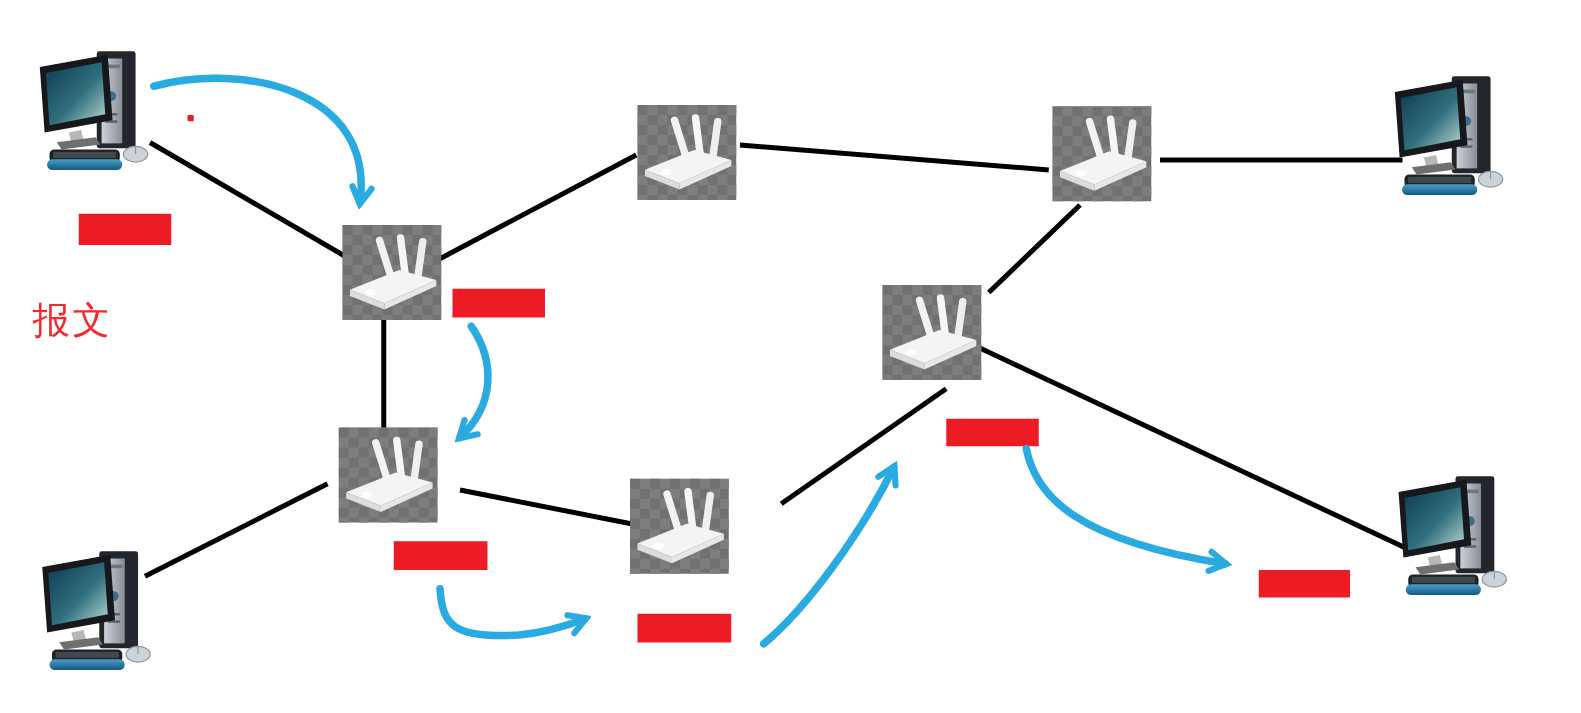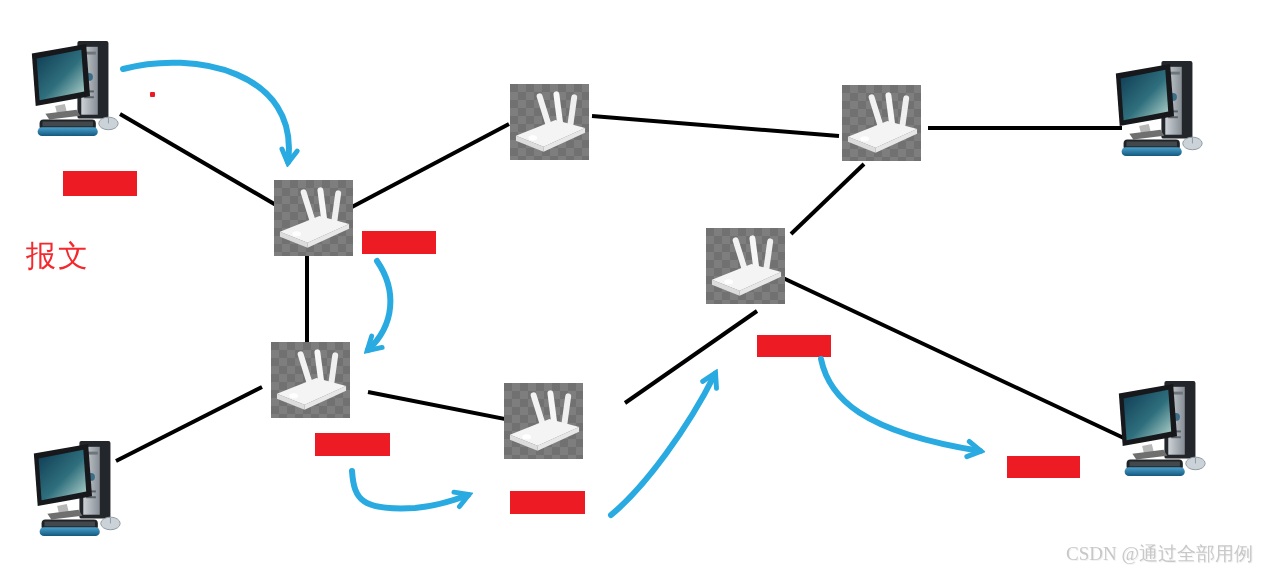--- a/index.html
+++ b/index.html
@@ -1,17 +1,17 @@
 <!DOCTYPE html>
 <html><head>
 <meta charset="utf-8">
 <style>
   html,body{margin:0;padding:0;background:#fff;}
   #stage{position:relative;width:1265px;height:570px;background:#ffffff;overflow:hidden;
-         font-family:Liberation Serif, serif;}
+         font-family:Liberation Sans, sans-serif;}
   svg.layer{position:absolute;left:0;top:0;width:1265px;height:570px;pointer-events:none;}
   #lines-layer{z-index:1;}
   #arrows-layer{z-index:4;}
   .node{position:absolute;z-index:2;}
   .router{width:79px;height:76px;
     background-color:#717171;
     background-image:
       linear-gradient(45deg,#7e7e7e 25%,transparent 25%,transparent 75%,#7e7e7e 75%),
       linear-gradient(45deg,#7e7e7e 25%,transparent 25%,transparent 75%,#7e7e7e 75%);
     background-size:16px 16px;background-position:0 0,8px 8px;}
@@ -96,21 +96,20 @@
     </defs>
   <path d="M123,69 C195,50 300,72 288,162" fill="none" stroke="#29abe2" stroke-width="6" stroke-linecap="round" marker-end="url(#ah)"></path>
       <path d="M377,261 C397,290 395,325 368,350" fill="none" stroke="#29abe2" stroke-width="6" stroke-linecap="round" marker-end="url(#ah)"></path>
       <path d="M352,471 C354,500 362,511 415,508 C438,506 455,500 468,495" fill="none" stroke="#29abe2" stroke-width="6" stroke-linecap="round" marker-end="url(#ah)"></path>
       <path d="M611,515 C645,487 688,428 715,374" fill="none" stroke="#29abe2" stroke-width="6" stroke-linecap="round" marker-end="url(#ah)"></path>
       <path d="M821,359 C829,398 862,432 980,451" fill="none" stroke="#29abe2" stroke-width="6" stroke-linecap="round" marker-end="url(#ah)"></path>
     </svg>
 
   <div class="annotation" style="color: rgb(244, 40, 45);">报文</div>
 
-  <div class="watermark" style="color: rgb(200, 200, 200);">CSDN @通过全部用例</div>
 <div class="node router" style="left: 274px; top: 180px;">
       <svg viewBox="0 0 80 76">
         <use href="#router-shape"></use>
       </svg>
     </div>
     <div class="node router" style="left: 510px; top: 84px;">
       <svg viewBox="0 0 80 76">
         <use href="#router-shape"></use>
       </svg>
     </div>

